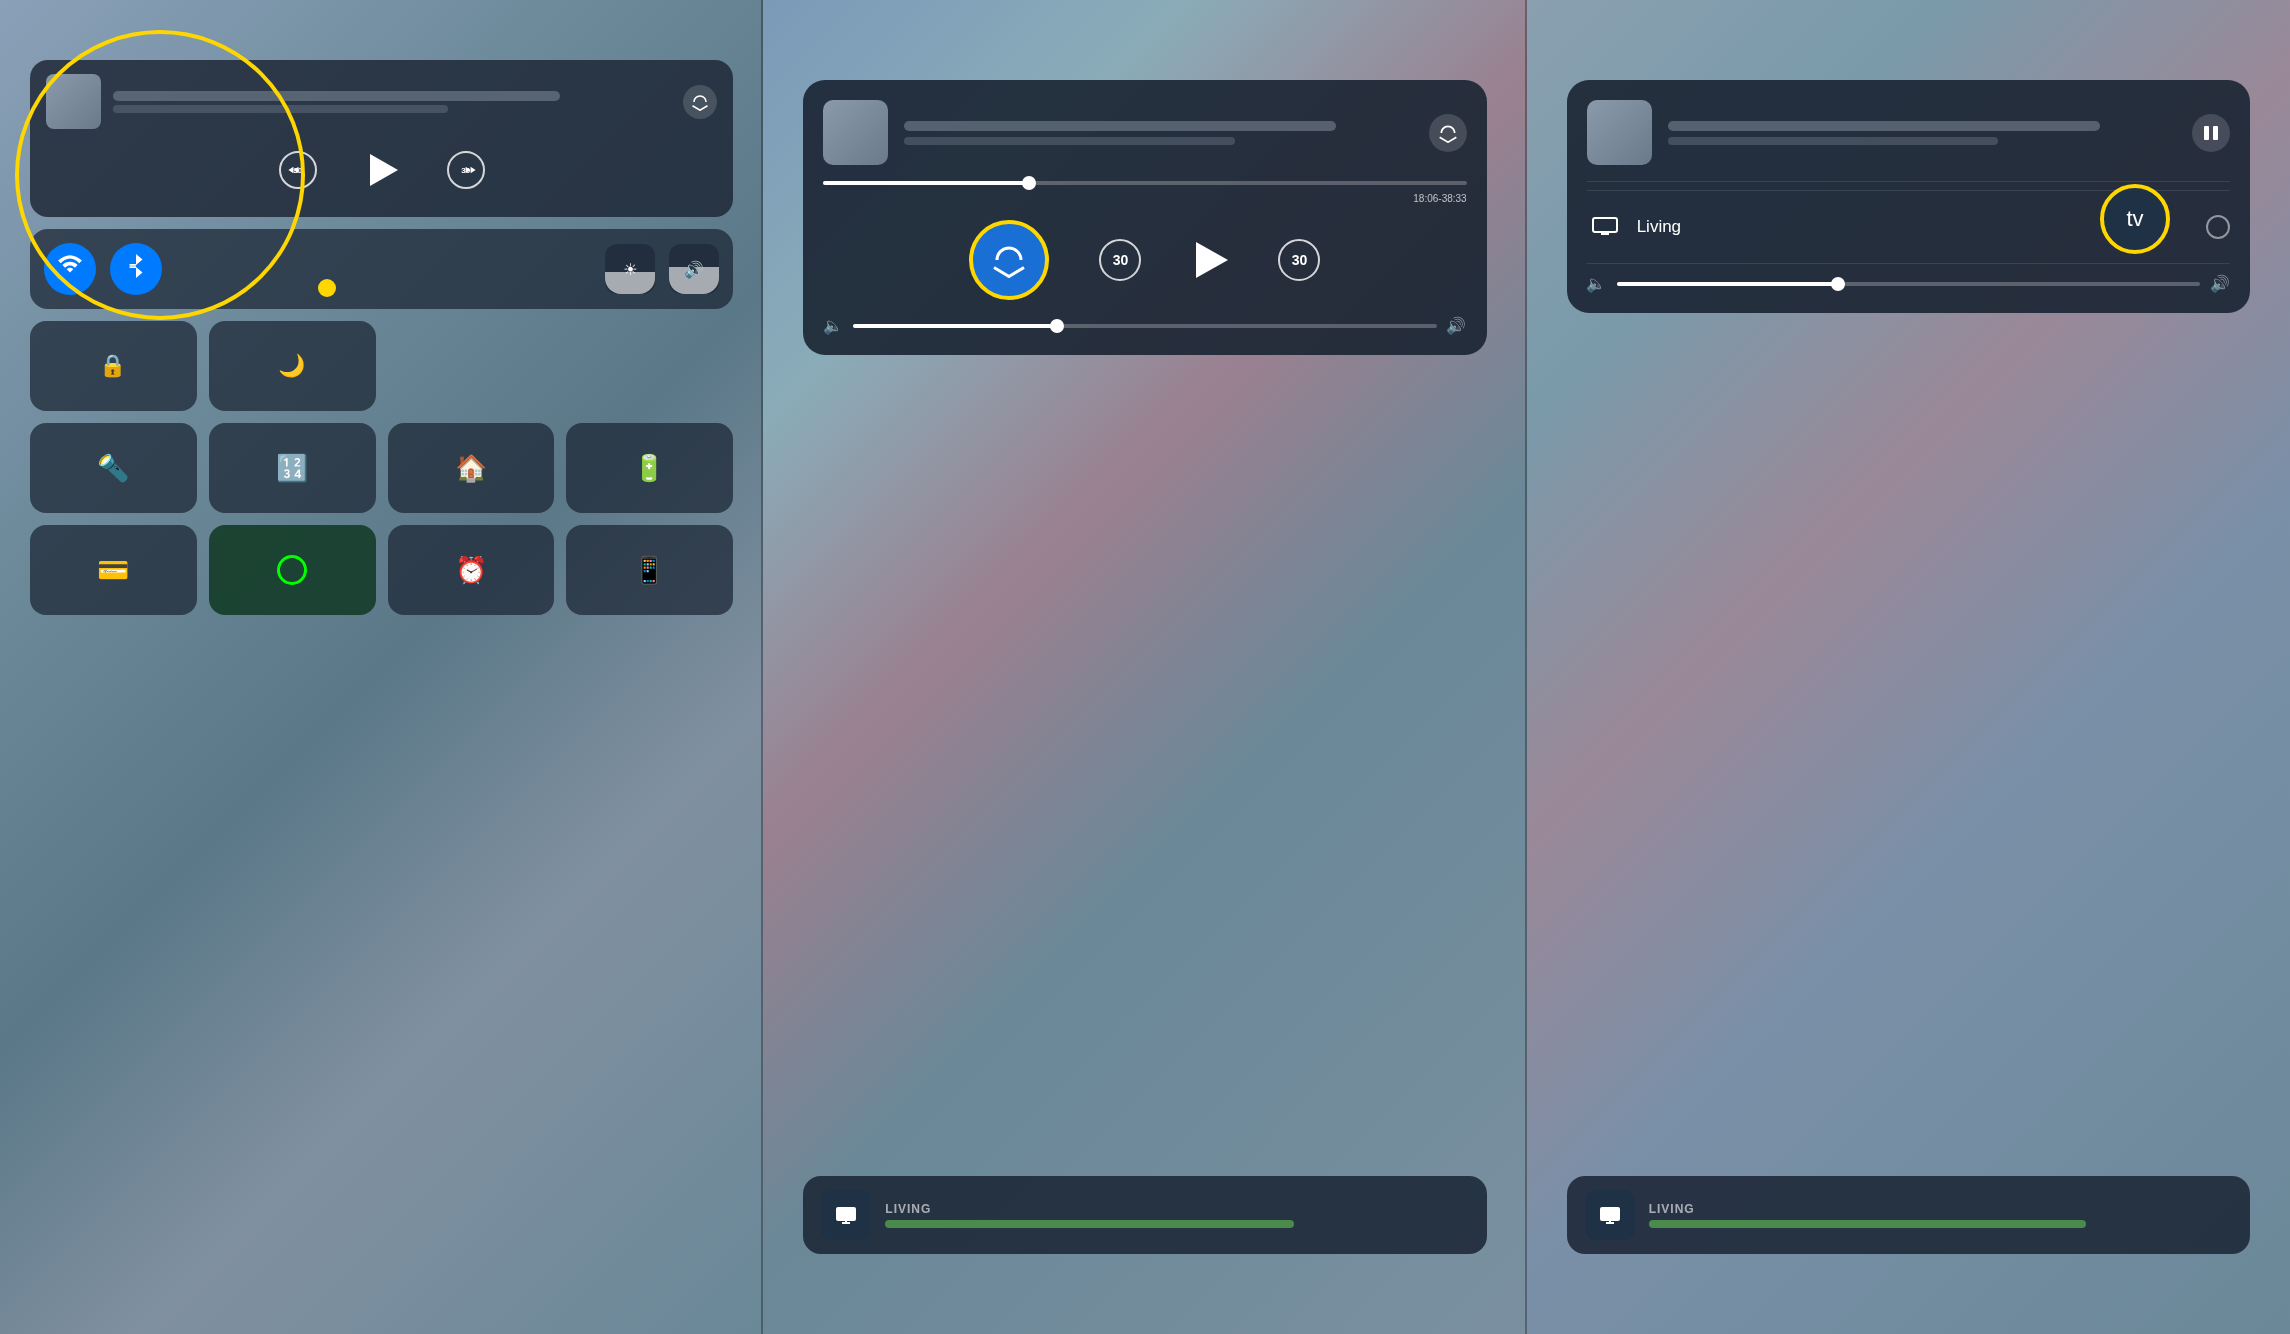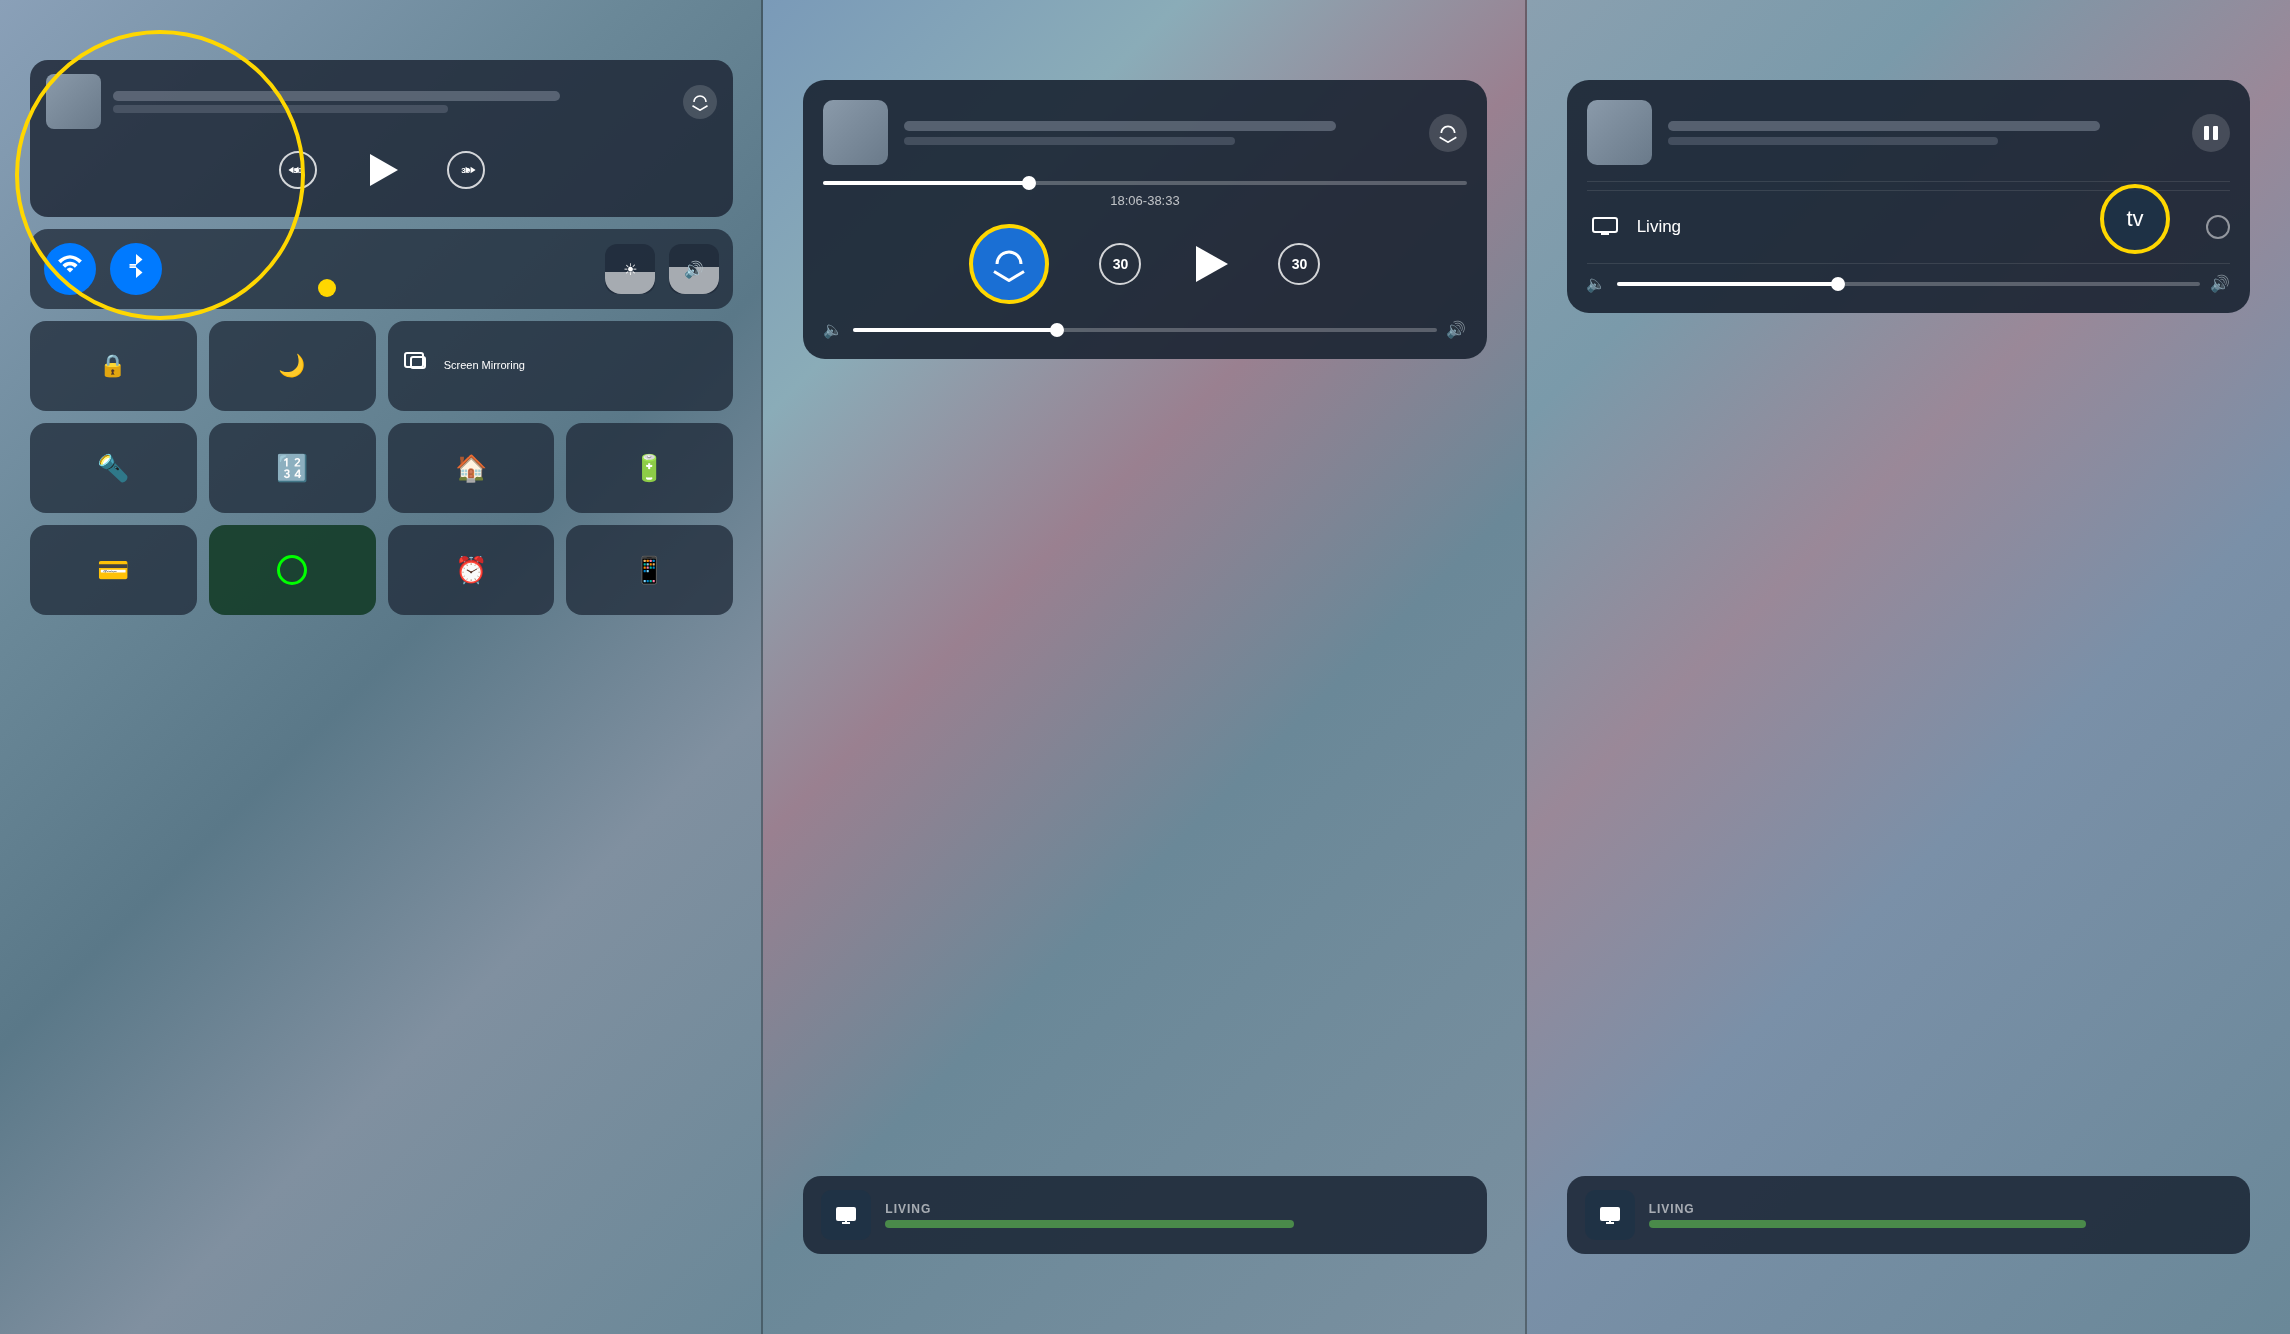--- a/index.html
+++ b/index.html
@@ -401,23 +401,23 @@
       background: white;
       border-radius: 50%;
       position: absolute;
       top: -5px;
       left: 32%;
       transform: translateX(-50%);
     }
 
     .progress-times {
       display: flex;
-      justify-content: center;
+      justify-content: flex-end;
       color: rgba(255,255,255,0.7);
-      font-size: 13px;
+      font-size: 10px;
     }
 
     .exp-controls {
       display: flex;
       align-items: center;
       justify-content: center;
       gap: 50px;
       margin-bottom: 16px;
     }
 
@@ -747,30 +747,20 @@
       </div>
     </div>
 
     <div class="control-grid">
       <div class="control-cell">
         <span class="control-cell-icon">🔒</span>
       </div>
       <div class="control-cell">
         <span class="control-cell-icon">🌙</span>
       </div>
-      <div class="control-cell wide" style="grid-column:span 2; flex-direction:row; justify-content:flex-start; gap:12px; padding:0 16px;">
-        <span class="control-cell-icon">
-          <svg width="28" height="22" viewBox="0 0 28 22" fill="white">
-            <rect x="1" y="1" width="18" height="14" rx="2" fill="none" stroke="white" stroke-width="2"></rect>
-            <rect x="7" y="5" width="14" height="11" rx="2" fill="none" stroke="white" stroke-width="2"></rect>
-          </svg>
-        </span>
-        <span class="control-cell-label">Screen
-Mirroring</span>
-      </div>
     </div>
 
     <div class="bottom-grid">
       <div class="bottom-cell">
         <span>🔦</span>
       </div>
       <div class="bottom-cell">
         <span>🔢</span>
       </div>
       <div class="bottom-cell">

